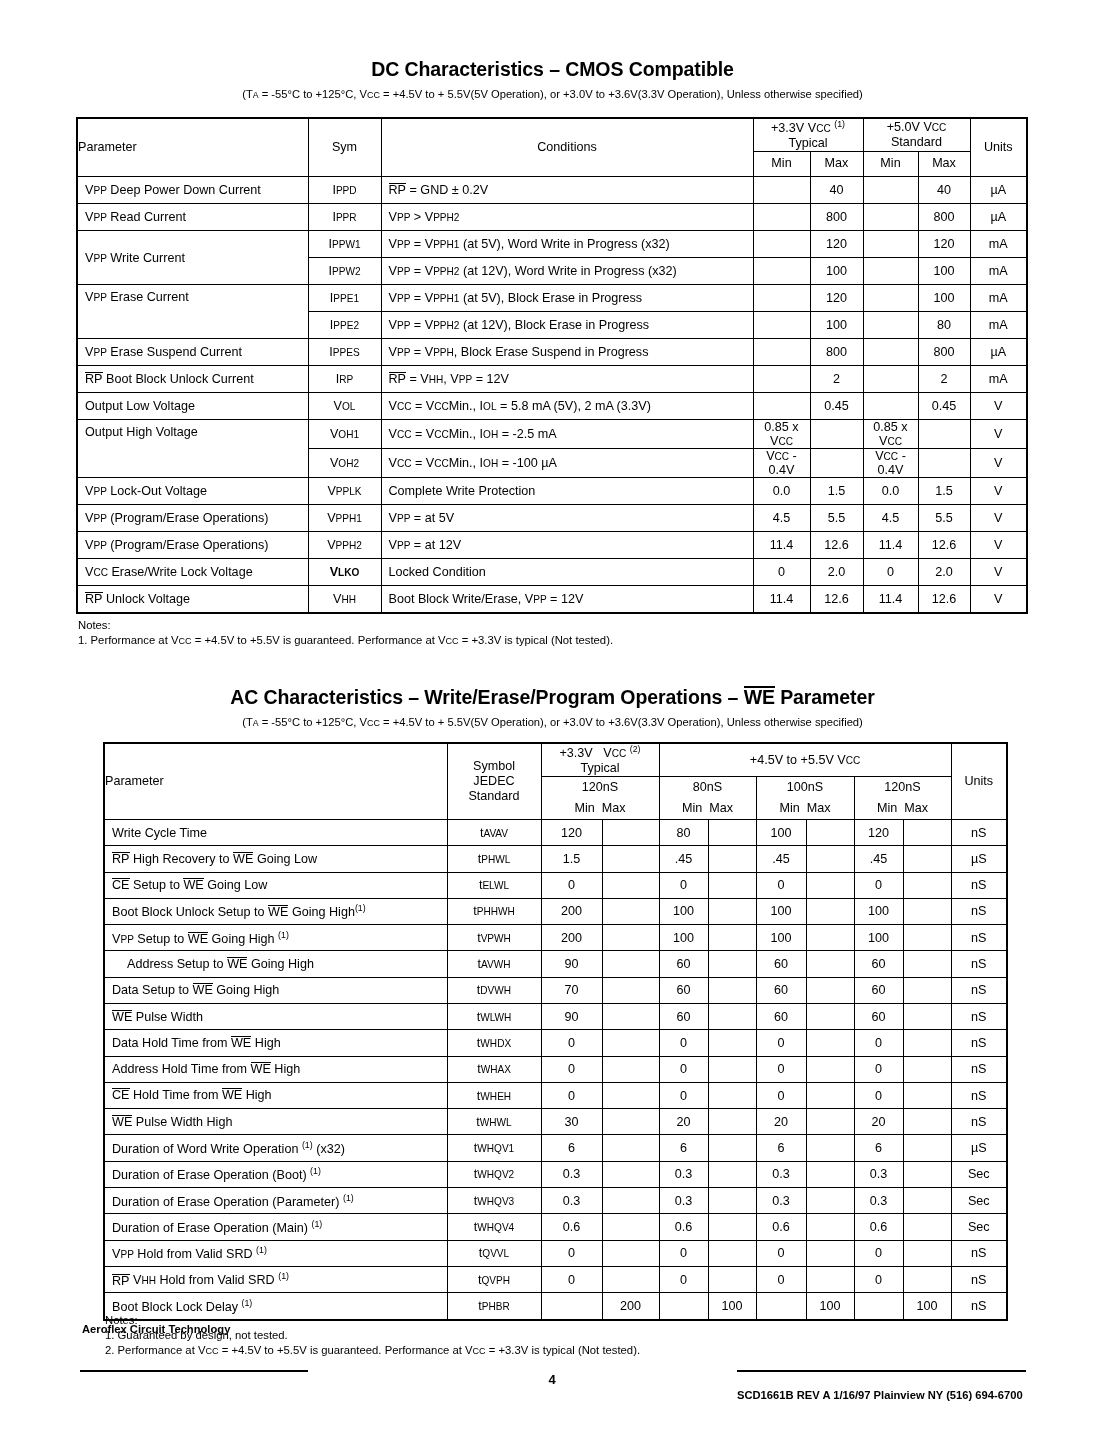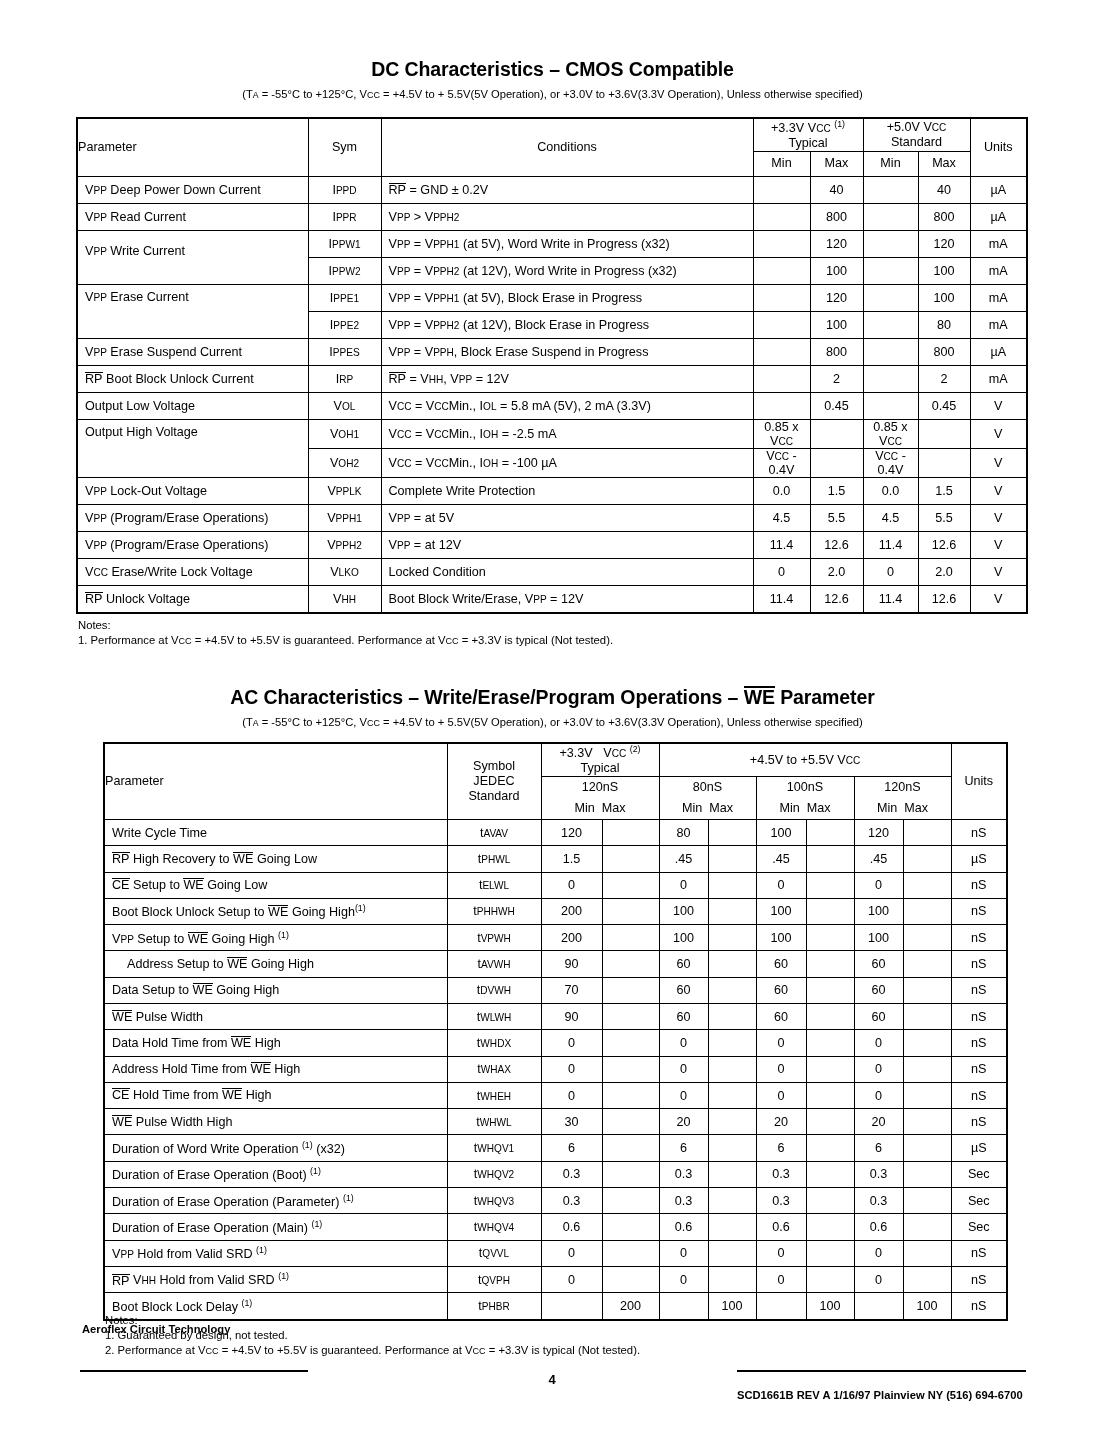--- a/index.html
+++ b/index.html
@@ -162,21 +162,21 @@
           <td class="lft" rowspan="1" style="height: 26px;">V<span class="sc">PP</span> Read Current</td>
           <td class="ctr" style="height: 26px;">I<span class="sc">PPR</span></td>
           <td class="lft">V<span class="sc">PP</span> &gt; V<span class="sc">PPH2</span></td>
           <td class="ctr"></td>
           <td class="ctr">800</td>
           <td class="ctr"></td>
           <td class="ctr">800</td>
           <td class="ctr">µA</td>
         </tr>
         <tr>
-          <td class="lft" rowspan="2" style="height: 26px; vertical-align: top; padding-top: 13px;">V<span class="sc">PP</span> Write Current</td>
+          <td class="lft" rowspan="2" style="height: 26px; vertical-align: top; padding-top: 20px;">V<span class="sc">PP</span> Write Current</td>
           <td class="ctr" style="height: 26px;">I<span class="sc">PPW1</span></td>
           <td class="lft">V<span class="sc">PP</span> = V<span class="sc">PPH1</span> (at 5V), Word Write in Progress (x32)</td>
           <td class="ctr"></td>
           <td class="ctr">120</td>
           <td class="ctr"></td>
           <td class="ctr">120</td>
           <td class="ctr">mA</td>
         </tr>
         <tr>
           <td class="ctr" style="height: 26px;">I<span class="sc">PPW2</span></td>
@@ -280,21 +280,21 @@
           <td class="ctr" style="height: 26px;">V<span class="sc">PPH2</span></td>
           <td class="lft">V<span class="sc">PP</span> = at 12V</td>
           <td class="ctr">11.4</td>
           <td class="ctr">12.6</td>
           <td class="ctr">11.4</td>
           <td class="ctr">12.6</td>
           <td class="ctr">V</td>
         </tr>
         <tr>
           <td class="lft" rowspan="1" style="height: 26px;">V<span class="sc">CC</span> Erase/Write Lock Voltage</td>
-          <td class="ctr" style="height: 26px;">V<span class="sc">LKO</span></td>
+          <td class="ctr" style="height: 26px; font-weight: bold;">V<span class="sc">LKO</span></td>
           <td class="lft">Locked Condition</td>
           <td class="ctr">0</td>
           <td class="ctr">2.0</td>
           <td class="ctr">0</td>
           <td class="ctr">2.0</td>
           <td class="ctr">V</td>
         </tr>
         <tr>
           <td class="lft" rowspan="1" style="height: 26px;"><span class="ovl-thin">RP</span> Unlock Voltage</td>
           <td class="ctr" style="height: 26px;">V<span class="sc">HH</span></td>

